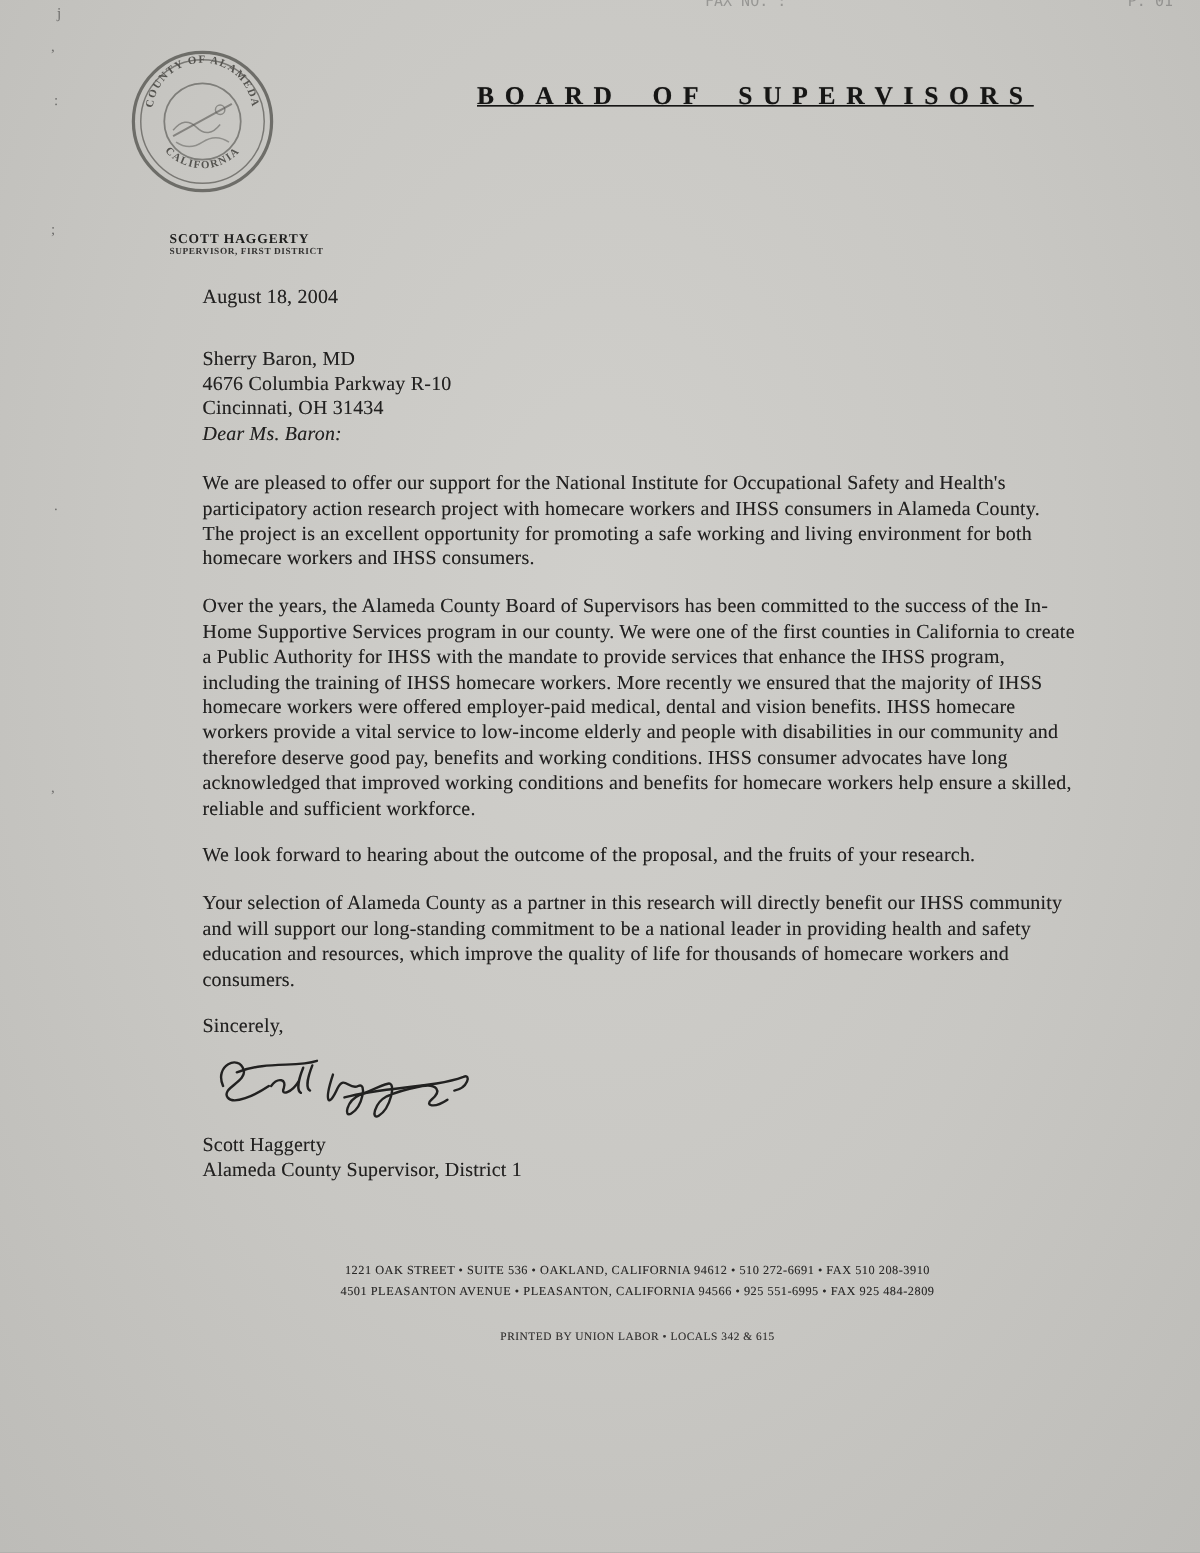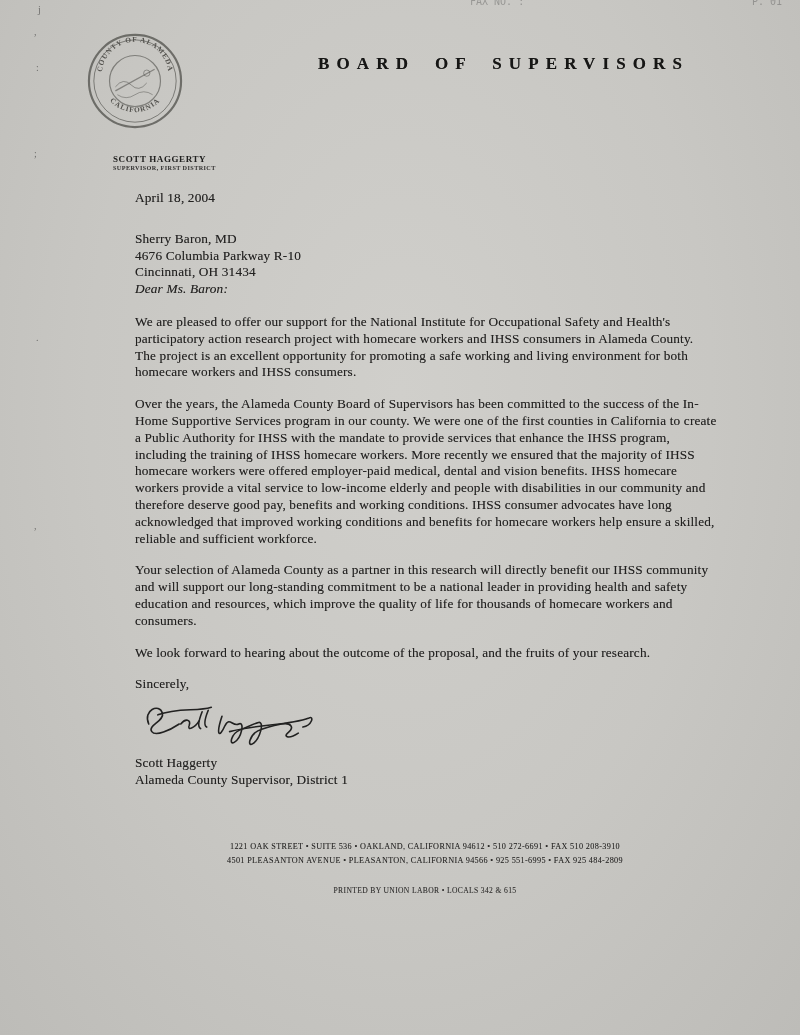--- a/index.html
+++ b/index.html
@@ -17,21 +17,21 @@
   .fax-center{position:absolute;left:470px;top:0;}
   .fax-right{position:absolute;right:18px;top:0;}
   .artifact{position:absolute;font-size:10px;color:rgba(40,40,40,.55);
     font-family:"Liberation Serif", serif;}
   .a1{left:38px;top:4px;} .a2{left:34px;top:26px;} .a3{left:36px;top:62px;}
   .a4{left:34px;top:148px;} .a5{left:36px;top:332px;} .a6{left:34px;top:520px;}
   .seal{position:absolute;left:86px;top:32px;width:98px;height:98px;opacity:.85;}
   .bos-title{
     position:absolute;left:318px;top:54px;
     font-size:17px;font-weight:bold;letter-spacing:.42em;word-spacing:.5em;
-    color:#161615;text-shadow:0 0 .5px rgba(0,0,0,.5);white-space:nowrap;
+    color:#161615;text-shadow:0 0 .5px rgba(0,0,0,.5);white-space:nowrap;text-decoration:underline;
   }
   .official{position:absolute;left:113px;top:155px;line-height:1.1;}
   .official-name{font-size:9px;font-weight:bold;letter-spacing:.6px;color:#20201f;}
   .official-title{font-size:6.2px;font-weight:bold;letter-spacing:.4px;color:#333231;}
   .letter-body{
     position:absolute;left:135px;top:190px;width:582px;
     font-size:13.3px;line-height:16.8px;letter-spacing:.15px;
     color:#222120;text-shadow:0 0 .4px rgba(20,20,20,.35);
   }
   .letter-body p{margin:0 0 15px 0;}
@@ -86,34 +86,34 @@
   </div>
 
   <div class="bos-title">BOARD OF SUPERVISORS</div>
 
   <div class="official">
     <div class="official-name">SCOTT HAGGERTY</div>
     <div class="official-title">SUPERVISOR, FIRST DISTRICT</div>
   </div>
 
   <div class="letter-body">
-    <p class="date">April 18, 2004</p>
+    <p class="date">August 18, 2004</p>
 
     <div class="address">
       <div>Sherry Baron, MD</div>
       <div>4676 Columbia Parkway R-10</div>
       <div>Cincinnati, OH 31434</div>
     </div>
 
     <p class="salutation">Dear Ms. Baron:</p>
 
     <p>We are pleased to offer our support for the National Institute for Occupational Safety and Health's participatory action research project with homecare workers and IHSS consumers in Alameda County.  The project is an excellent opportunity for promoting a safe working and living environment for both homecare workers and IHSS consumers.</p>
     <p>Over the years, the Alameda County Board of Supervisors has been committed to the success of the In-Home Supportive Services program in our county.  We were one of the first counties in California to create a Public Authority for IHSS with the mandate to provide services that enhance the IHSS program, including the training of IHSS homecare workers.  More recently we ensured that the majority of IHSS homecare workers were offered employer-paid medical, dental and vision benefits.  IHSS homecare workers provide a vital service to low-income elderly and people with disabilities in our community and therefore deserve good pay, benefits and working conditions.  IHSS consumer advocates have long acknowledged that improved working conditions and benefits for homecare workers help ensure a skilled, reliable and sufficient workforce.</p>
+    <p>We look forward to hearing about the outcome of the proposal, and the fruits of your research.</p>
     <p>Your selection of Alameda County as a partner in this research will directly benefit our IHSS community and will support our long-standing commitment to be a national leader in providing health and safety education and resources, which improve the quality of life for thousands of homecare workers and consumers.</p>
-    <p>We look forward to hearing about the outcome of the proposal, and the fruits of your research.</p>
 
     <p class="closing">Sincerely,</p>
 
     <div class="signature">
       <svg viewBox="0 0 240 76" width="185" height="58">
         <g fill="none" stroke="#141414" stroke-width="2.1" stroke-linecap="round" opacity=".92">
           <path d="M22 38 C14 20 36 10 40 24 C43 34 20 40 26 48 C31 55 50 46 62 38"></path>
           <path d="M34 26 C60 16 86 22 104 16"></path>
           <path d="M64 38 C70 30 78 32 75 40 C72 47 82 44 88 34"></path>
           <path d="M92 22 C88 32 86 42 90 44"></path>

